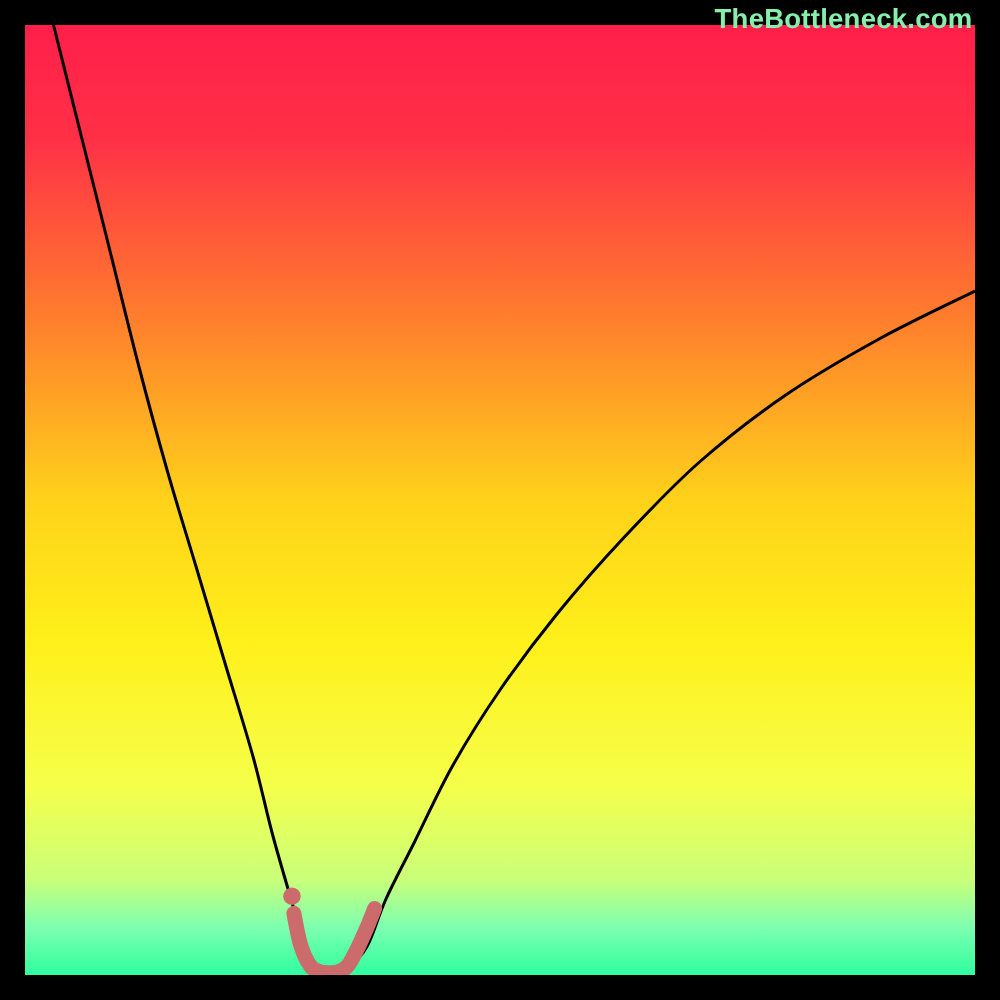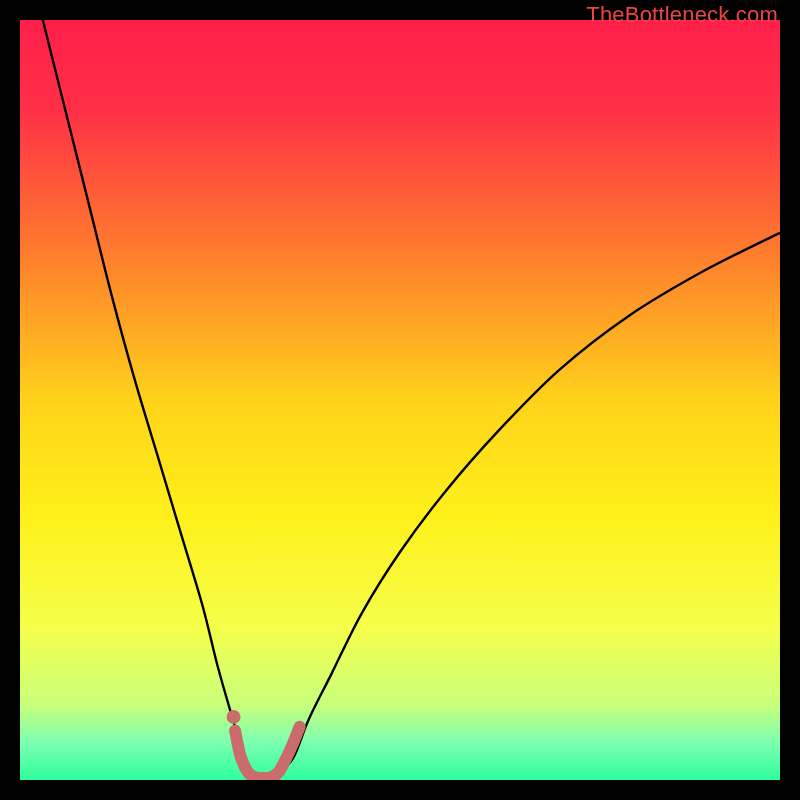--- a/index.html
+++ b/index.html
@@ -24,22 +24,22 @@
     left: 0;
     top: 0;
     width: 760px;
     height: 760px;
   }
   .watermark {
     position: absolute;
     top: 2px;
     right: 22px;
     font-size: 22px;
-    font-weight: 400;
-    color: #ef4444;
+    font-weight: 700;
+    color: #86efac;
     letter-spacing: 0.2px;
     margin-left: 32px;
   }
   svg.curve {
     position: absolute;
     left: 0;
     top: 0;
     width: 760px;
     height: 760px;
   }

